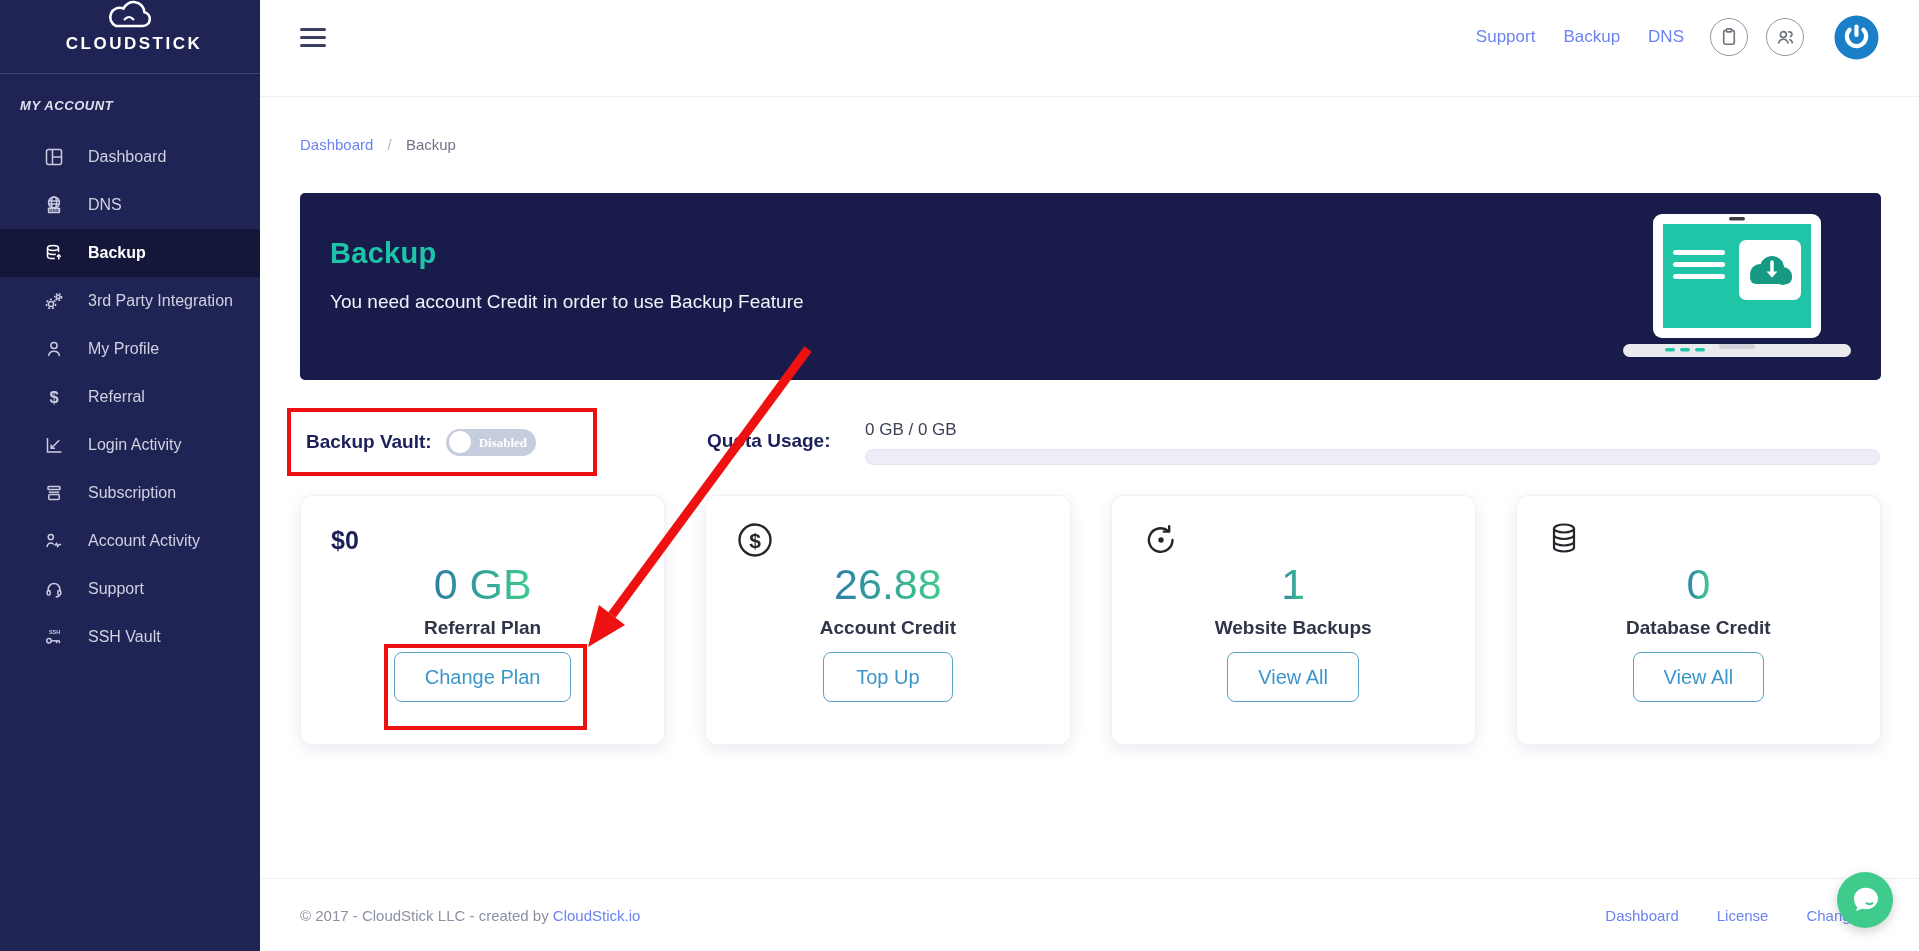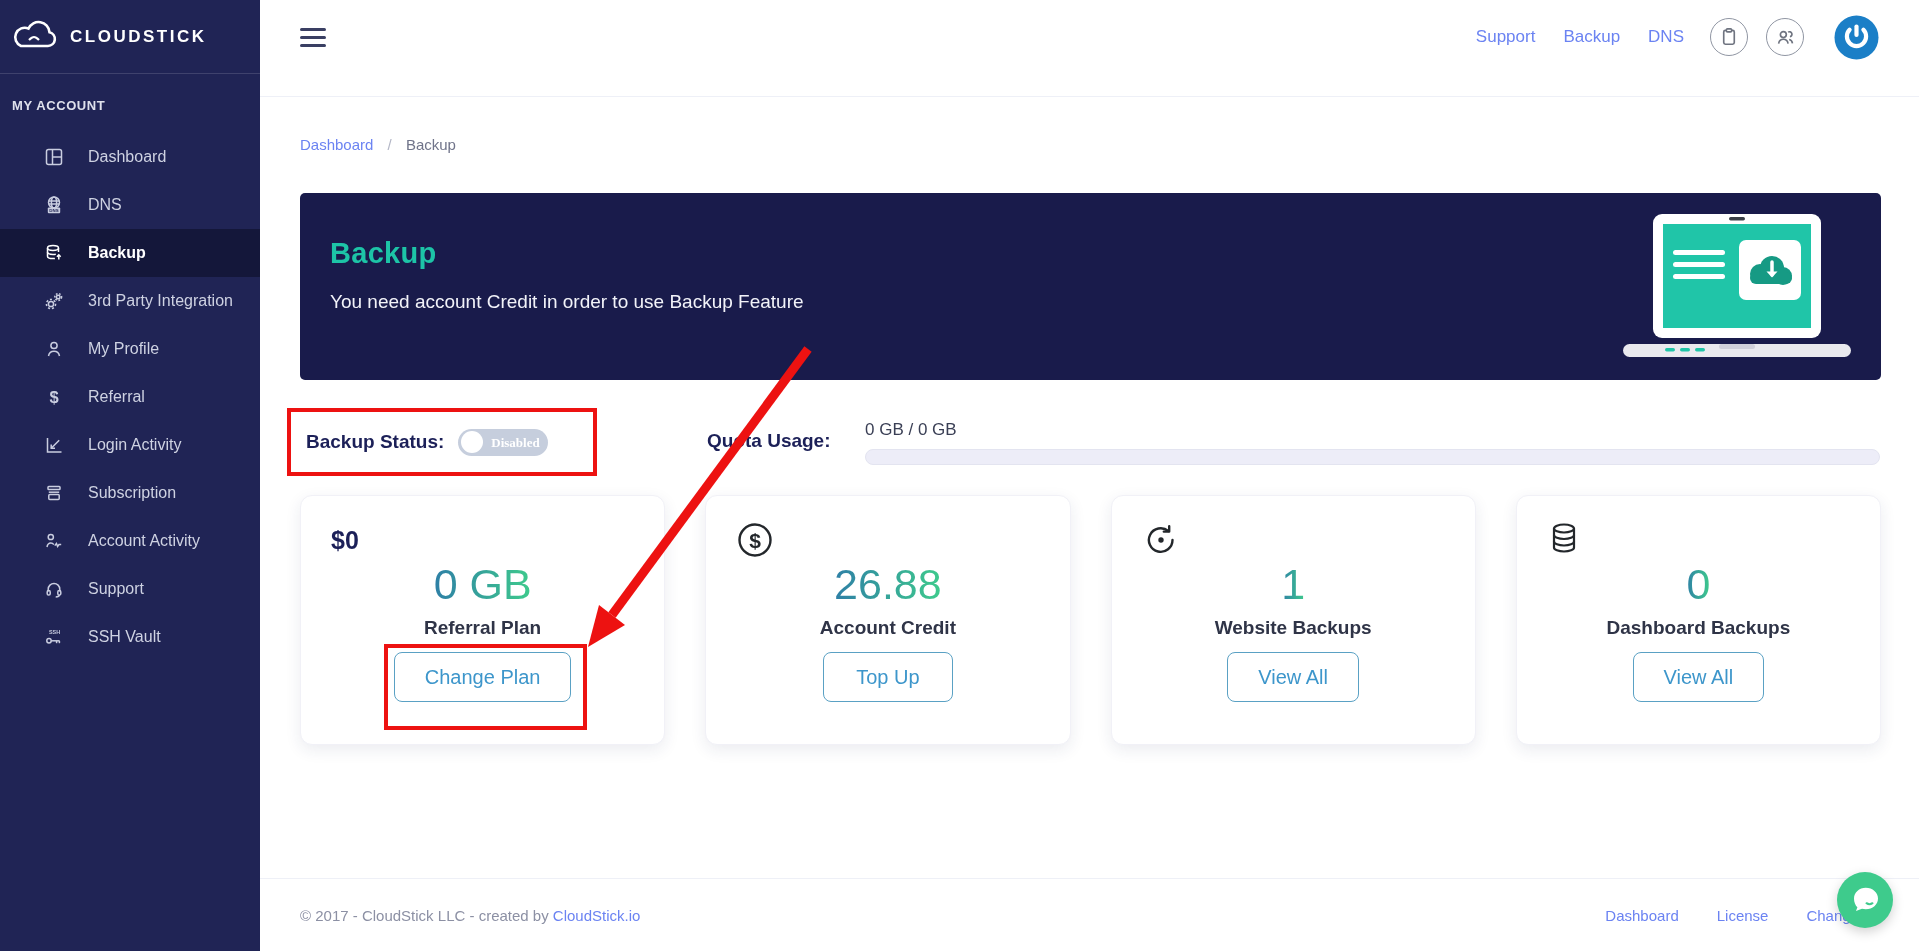--- a/index.html
+++ b/index.html
@@ -1,24 +1,24 @@
 <!DOCTYPE html>
 <html><head>
 <meta charset="utf-8">
 <style>
   * { margin:0; padding:0; box-sizing:border-box; }
   html,body { width:1919px; height:951px; overflow:hidden; }
   body { font-family:"Liberation Sans", sans-serif; background:#fff; position:relative; }
 
   
   .sidebar { position:absolute; left:0; top:0; bottom:0; width:260px; background:#202455; color:#d4d7e6; z-index:5; }
-  .logo-box { height:74px; display:flex; align-items:center; padding-left:8px; border-bottom:1px solid rgba(255,255,255,.14); }
+  .logo-box { height:74px; display:flex; align-items:center; padding-left:8px; border-bottom:1px solid rgba(255,255,255,.14);flex-direction:column; }
   .logo-box svg { margin-right:10px; }
   .logo-text { color:#fff; font-size:17px; font-weight:bold; letter-spacing:2.5px; }
-  .section-label { margin:24px 0 0 12px; font-size:13px; font-weight:bold; letter-spacing:.6px; color:#dfe1ec; }
+  .section-label { margin:24px 0 0 20px; font-size:13px; font-weight:bold; letter-spacing:.6px; color:#dfe1ec;font-style:italic; }
   .nav-menu { margin-top:20px; }
   .nav-item { height:48px; display:flex; align-items:center; padding-left:44px; cursor:pointer; }
   .nav-item svg { width:20px; height:20px; flex:none; stroke:#c9cde0; fill:none; stroke-width:1.5; margin-right:24px; }
   .nav-item .lbl { font-size:16px; color:#ced2e2; white-space:nowrap; }
   .nav-item.active { background:#14173a; }
   .nav-item.active .lbl { color:#fff; font-weight:bold; }
   .nav-item.active svg { stroke:#fff; }
   .ic-fill { fill:#c9cde0; stroke:none !important; }
 
   
@@ -259,21 +259,21 @@
       </g>
       <rect x="0" y="130" width="228" height="13" rx="6.5" fill="#e9e9ee"></rect>
       <rect x="96" y="130" width="36" height="5" rx="2.5" fill="#d0d0da"></rect>
       <rect x="42" y="134" width="10" height="3.5" rx="1.7" fill="#20c5a8"></rect>
       <rect x="57" y="134" width="10" height="3.5" rx="1.7" fill="#20c5a8"></rect>
       <rect x="72" y="134" width="10" height="3.5" rx="1.7" fill="#20c5a8"></rect>
     </svg>
   </section>
 
   <div class="status-box">
-    <span class="status-label">Backup Status:</span>
+    <span class="status-label">Backup Vault:</span>
     <span class="toggle">
       <span class="knob"></span>
       <span class="t-lbl">Disabled</span>
     </span>
   </div>
 
   <div class="quota">
     <div class="quota-label">Quota Usage:</div>
     <div class="quota-col">
       <div class="quota-value">0 GB / 0 GB</div>
@@ -323,21 +323,21 @@
     <div class="card">
       <div class="card-top">
         <svg width="34" height="38" viewBox="0 0 34 38">
           <ellipse cx="17" cy="7.5" rx="10" ry="4" stroke="#23272b" stroke-width="2.2" fill="none"></ellipse>
           <path d="M7 7.5v19c0 2.2 4.5 4 10 4s10-1.8 10-4v-19" stroke="#23272b" stroke-width="2.2" fill="none"></path>
           <path d="M7 14c0 2.2 4.5 4 10 4s10-1.8 10-4" stroke="#23272b" stroke-width="2.2" fill="none"></path>
           <path d="M7 20.5c0 2.2 4.5 4 10 4s10-1.8 10-4" stroke="#23272b" stroke-width="2.2" fill="none"></path>
         </svg>
       </div>
       <div class="card-value grad">0</div>
-      <div class="card-label">Dashboard Backups</div>
+      <div class="card-label">Database Credit</div>
       <button class="card-btn">View All</button>
     </div>
 
   </div>
 
   <svg class="annot" width="1659" height="877" viewBox="0 0 1659 877">
     <line x1="548" y1="275" x2="352" y2="541" stroke="#ed1211" stroke-width="9"></line>
     <polygon points="328,573 365,551 339,531" fill="#ed1211"></polygon>
   </svg>
 

